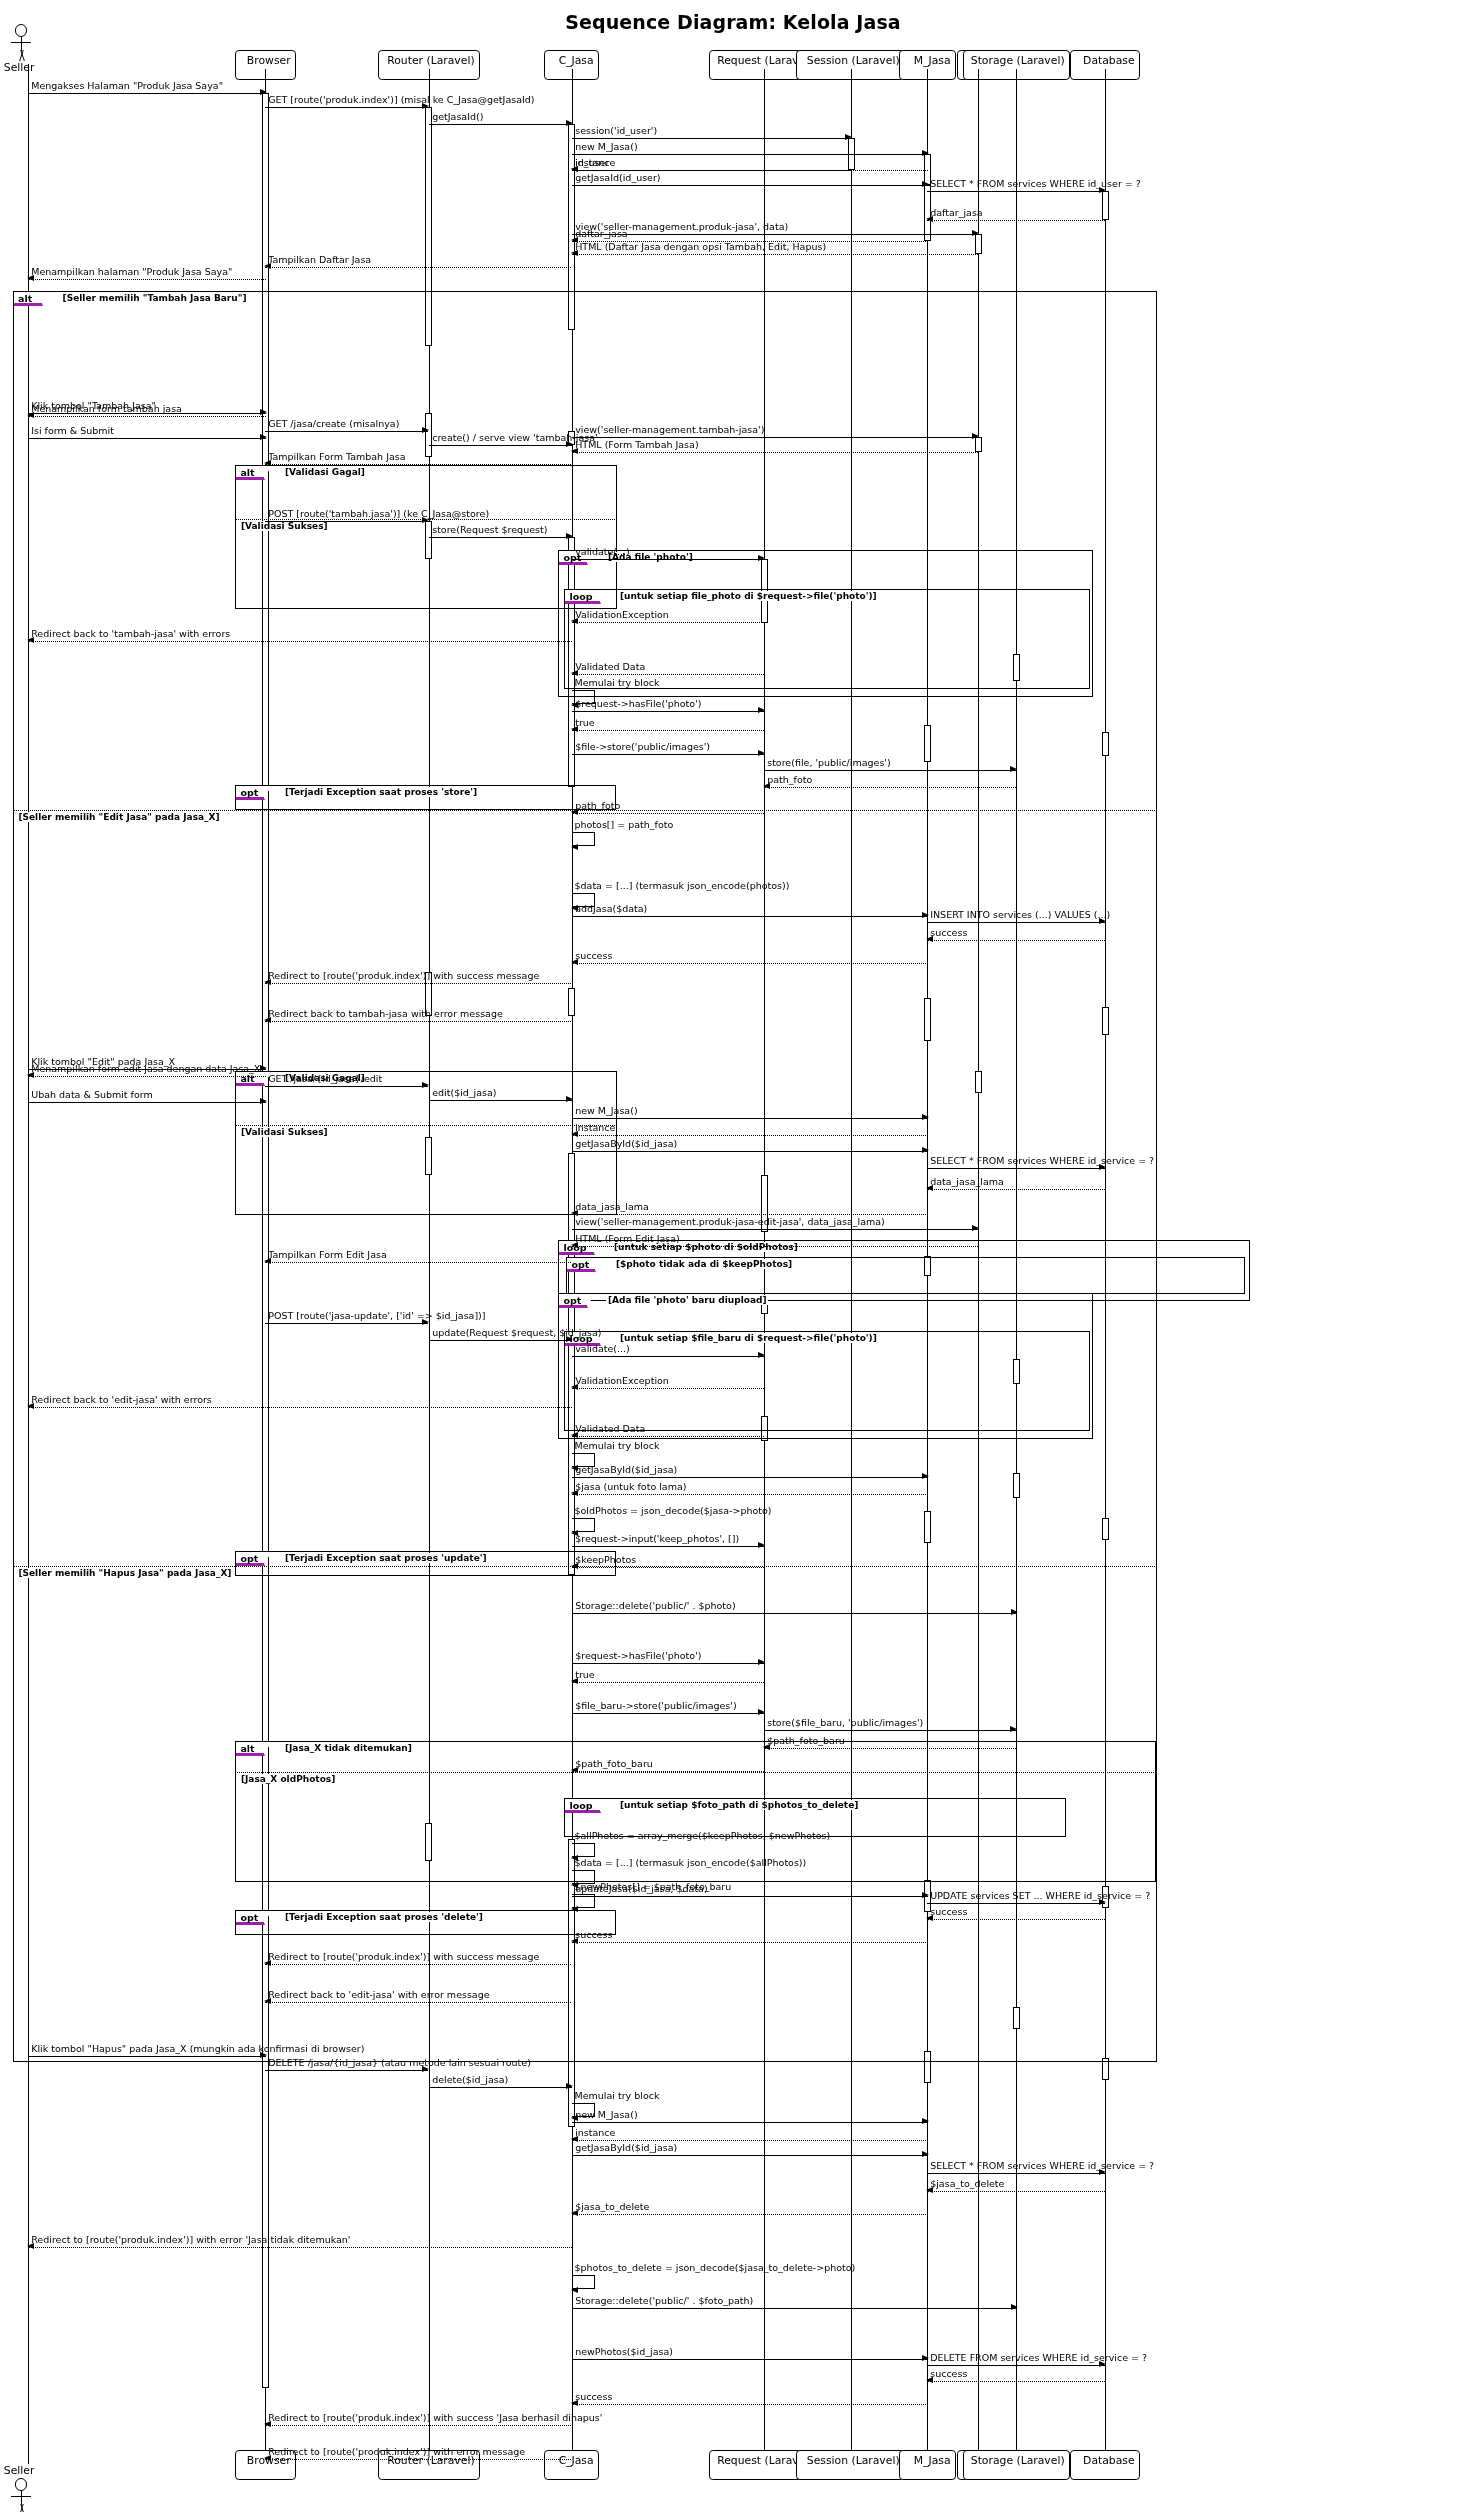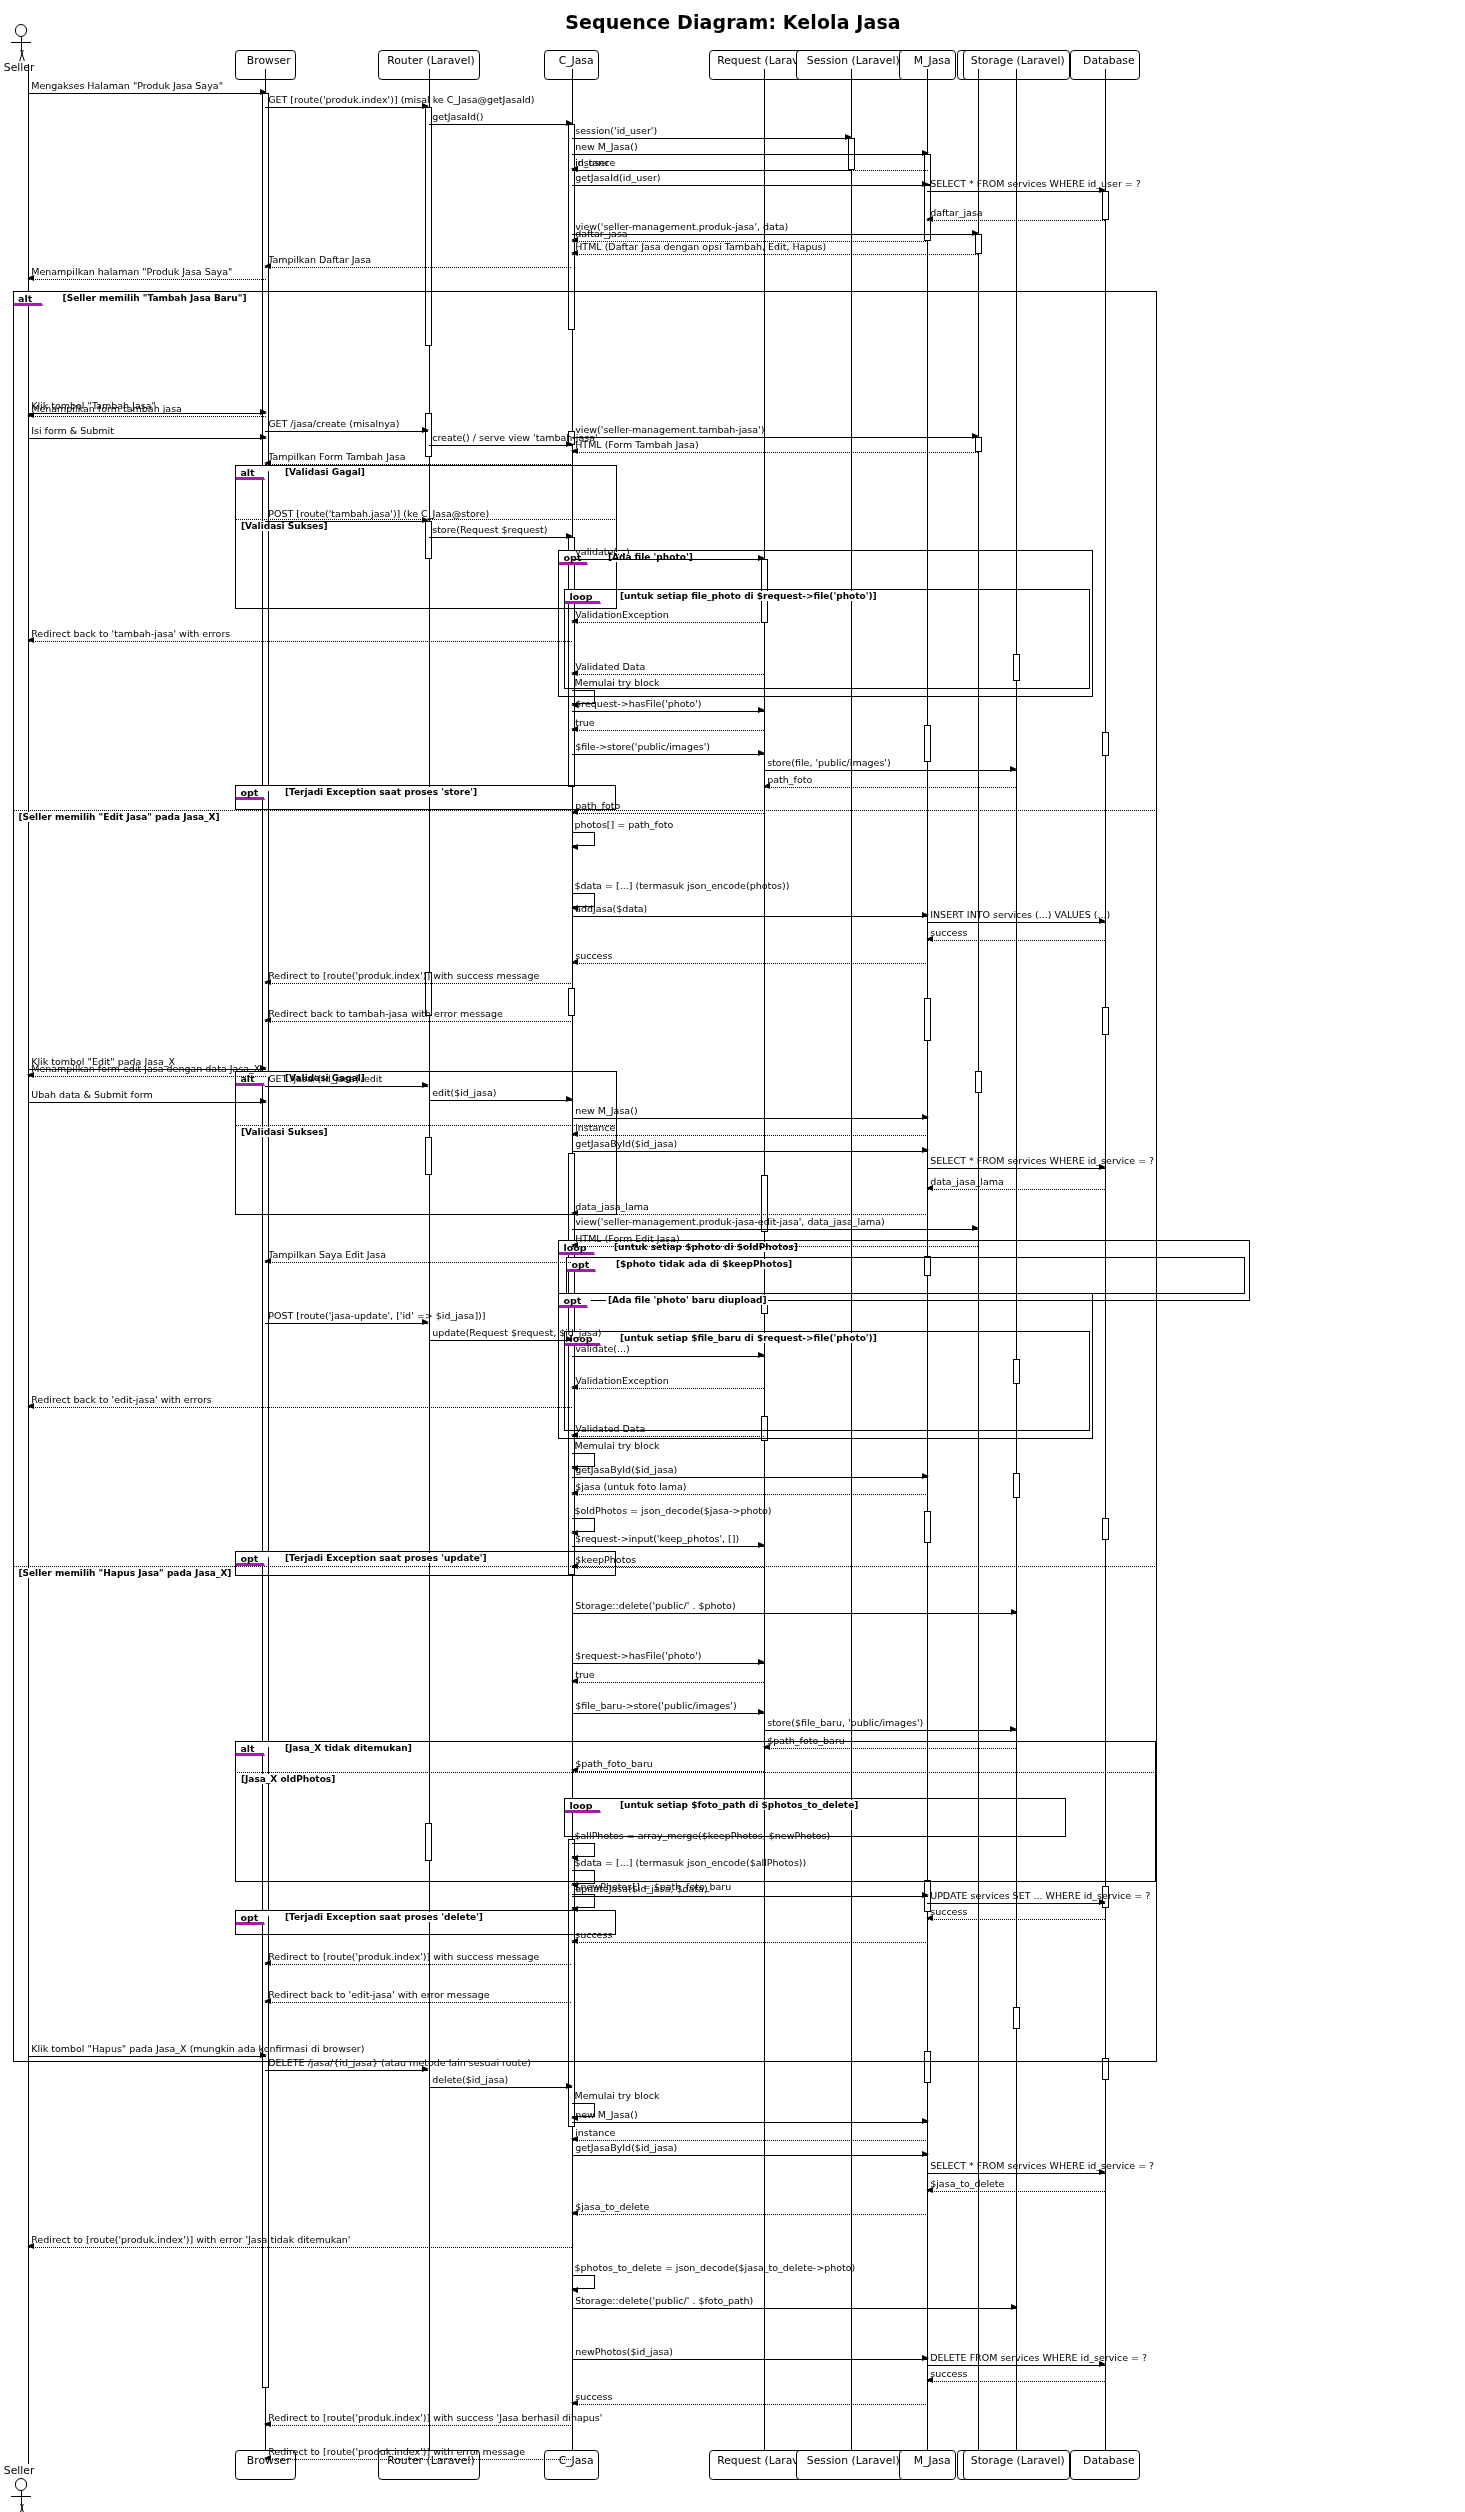--- a/index.html
+++ b/index.html
@@ -480,21 +480,21 @@
         <span class="lb">view('seller-management.produk-jasa-edit-jasa', data_jasa_lama)</span>
       </div>
       <div class="msg l dash" style="left: 572px; top: 1246px; width: 406px;">
         <span class="ln"></span>
         <span class="hd"></span>
         <span class="lb">HTML (Form Edit Jasa)</span>
       </div>
       <div class="msg l dash" style="left: 265px; top: 1262px; width: 306px;">
         <span class="ln"></span>
         <span class="hd"></span>
-        <span class="lb">Tampilkan Saya Edit Jasa</span>
+        <span class="lb">Tampilkan Form Edit Jasa</span>
       </div>
       <div class="msg l dash" style="left: 28px; top: 1076px; width: 238px;">
         <span class="ln"></span>
         <span class="hd"></span>
         <span class="lb">Menampilkan form edit jasa dengan data Jasa_X</span>
       </div>
       <div class="msg r" style="left: 28px; top: 1102px; width: 238px;">
         <span class="ln"></span>
         <span class="hd"></span>
         <span class="lb">Ubah data &amp; Submit form</span>

